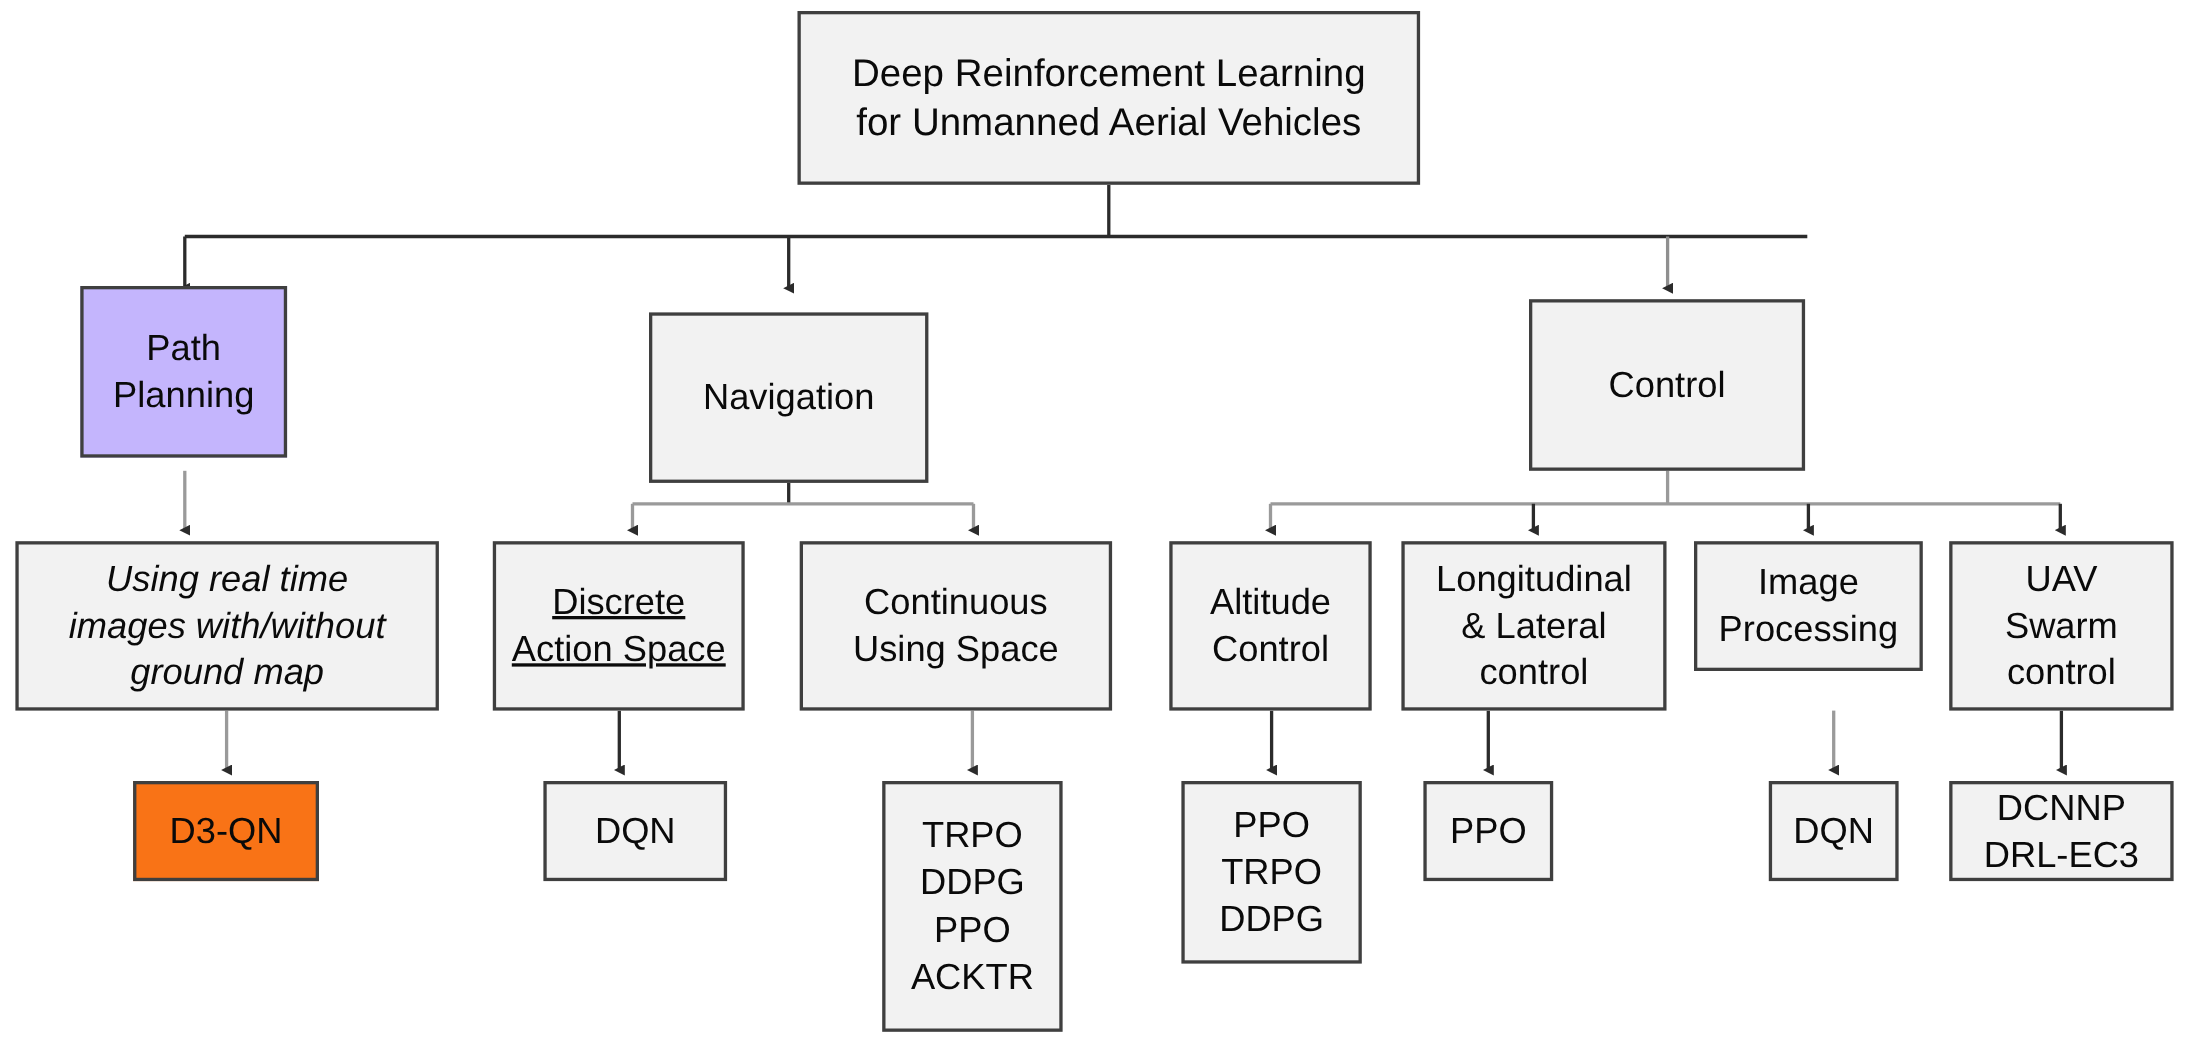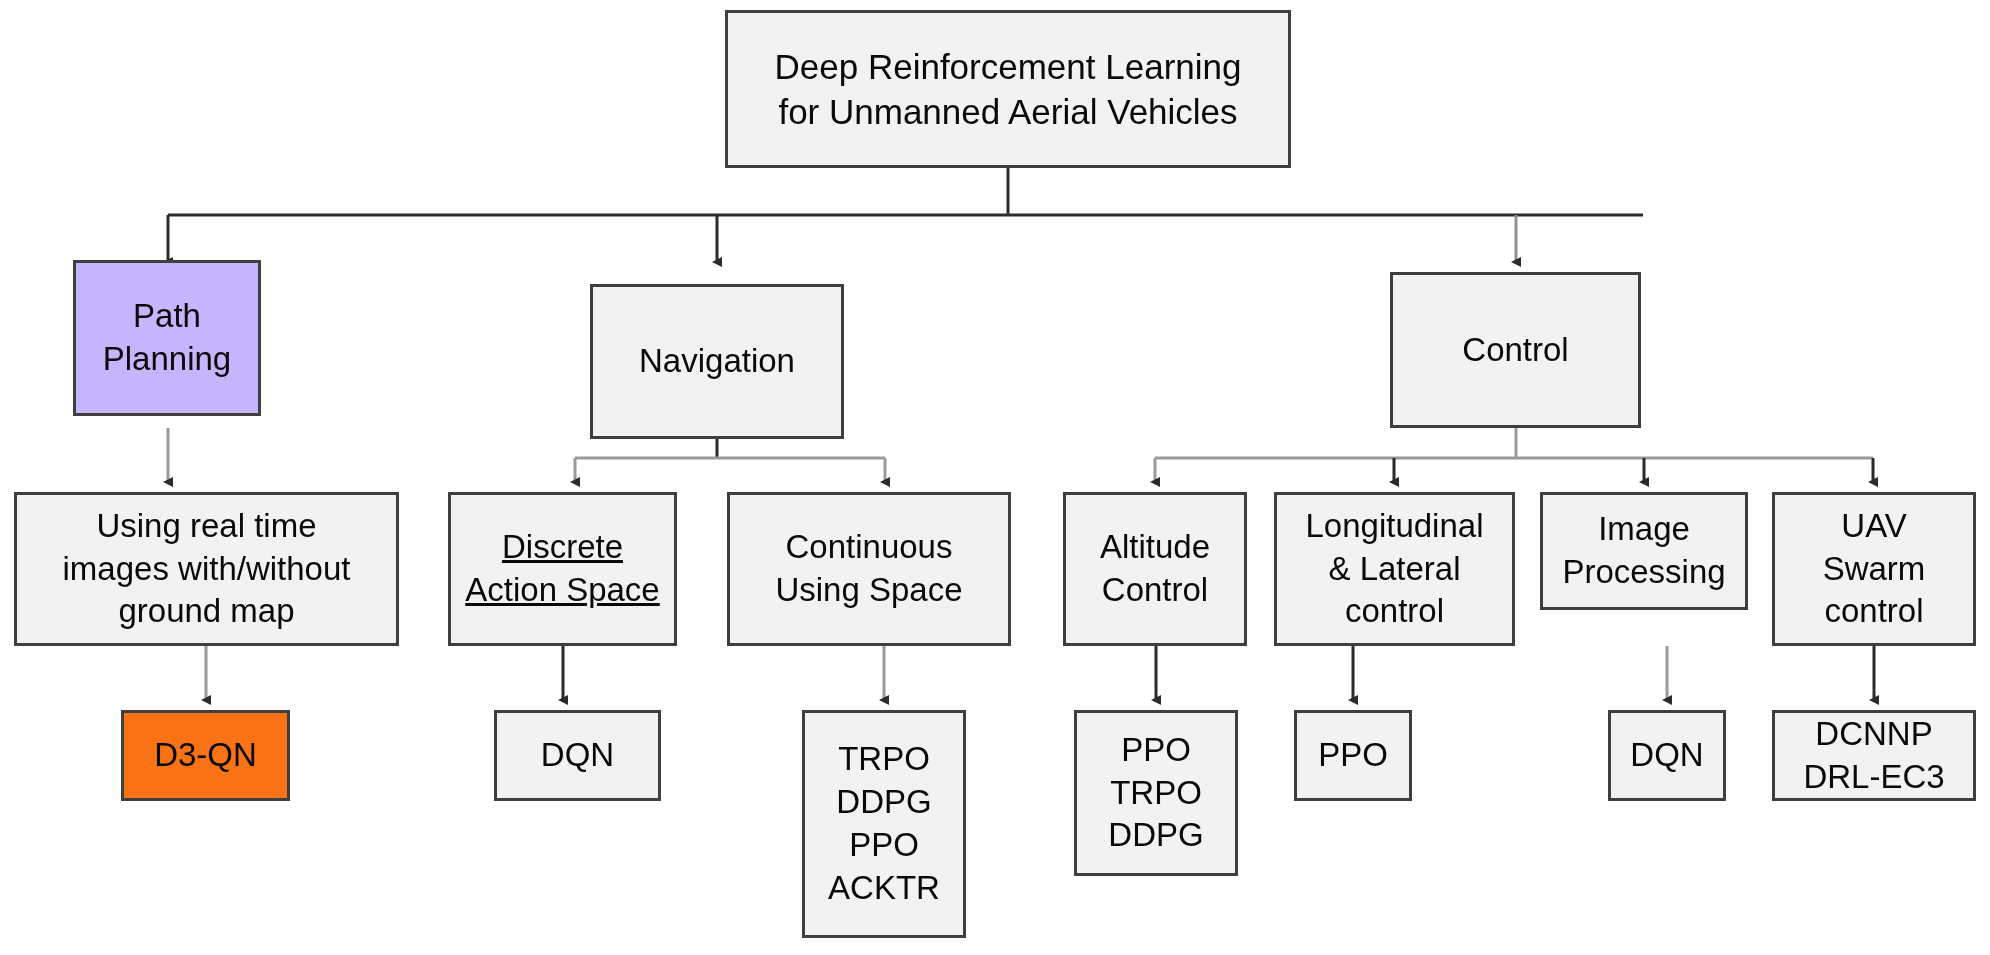--- a/index.html
+++ b/index.html
@@ -127,21 +127,21 @@
   </div>
 
   <div class="node fs-lvl1" style="left: 590px; top: 284px; width: 254px; height: 155px; background: rgb(242, 242, 242); border-color: rgb(63, 63, 63); color: rgb(10, 10, 10);">
     <span class="label">Navigation</span>
   </div>
 
   <div class="node fs-lvl1" style="left: 1390px; top: 272px; width: 251px; height: 156px; background: rgb(242, 242, 242); border-color: rgb(63, 63, 63); color: rgb(10, 10, 10);">
     <span class="label">Control</span>
   </div>
 
-  <div class="node fs-lvl2" style="left: 14px; top: 492px; width: 385px; height: 154px; background: rgb(242, 242, 242); border-color: rgb(63, 63, 63); color: rgb(10, 10, 10);">
+  <div class="node fs-lvl2" style="left: 14px; top: 492px; width: 385px; height: 154px; background: rgb(242, 242, 242); border-color: rgb(63, 63, 63); color: rgb(10, 10, 10); font-style: italic;">
     <span class="label">Using real time
 images with/without
 ground map</span>
   </div>
 
   <div class="node fs-lvl2" style="left: 448px; top: 492px; width: 229px; height: 154px; background: rgb(242, 242, 242); border-color: rgb(63, 63, 63); color: rgb(10, 10, 10); text-decoration: underline;">
     <span class="label">Discrete
 Action Space</span>
   </div>
 

